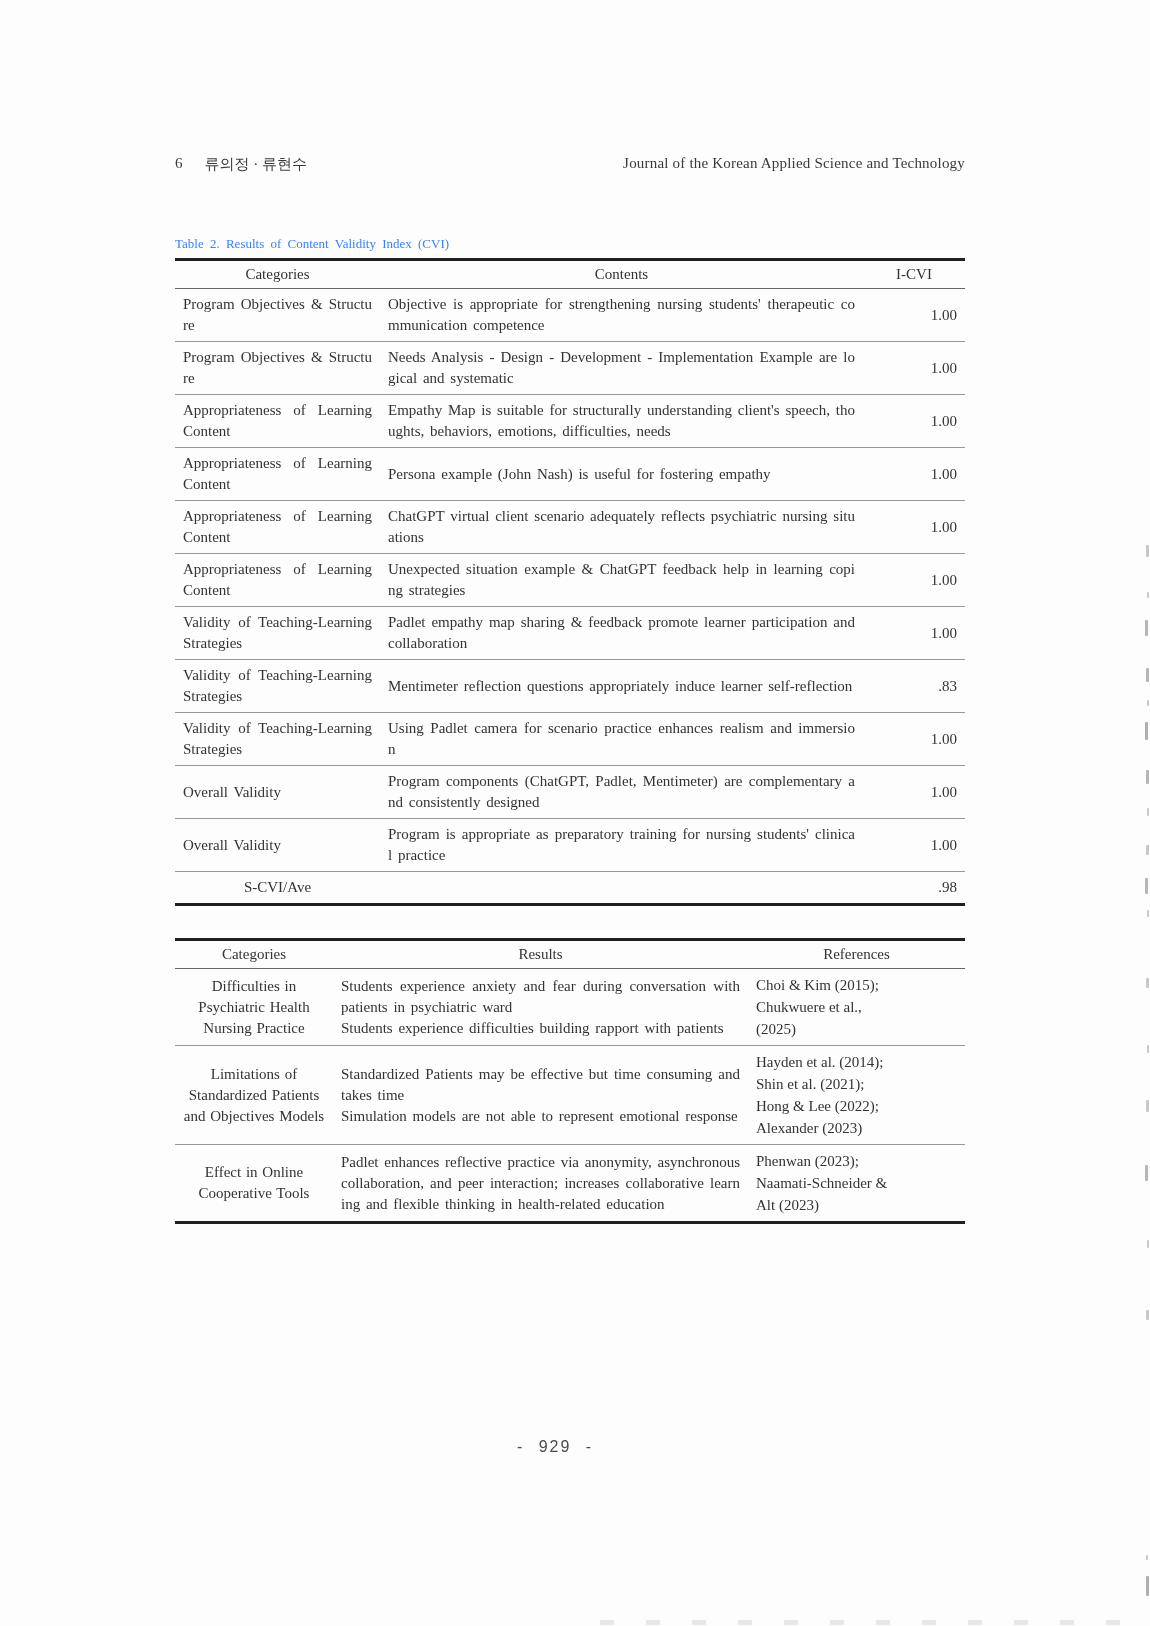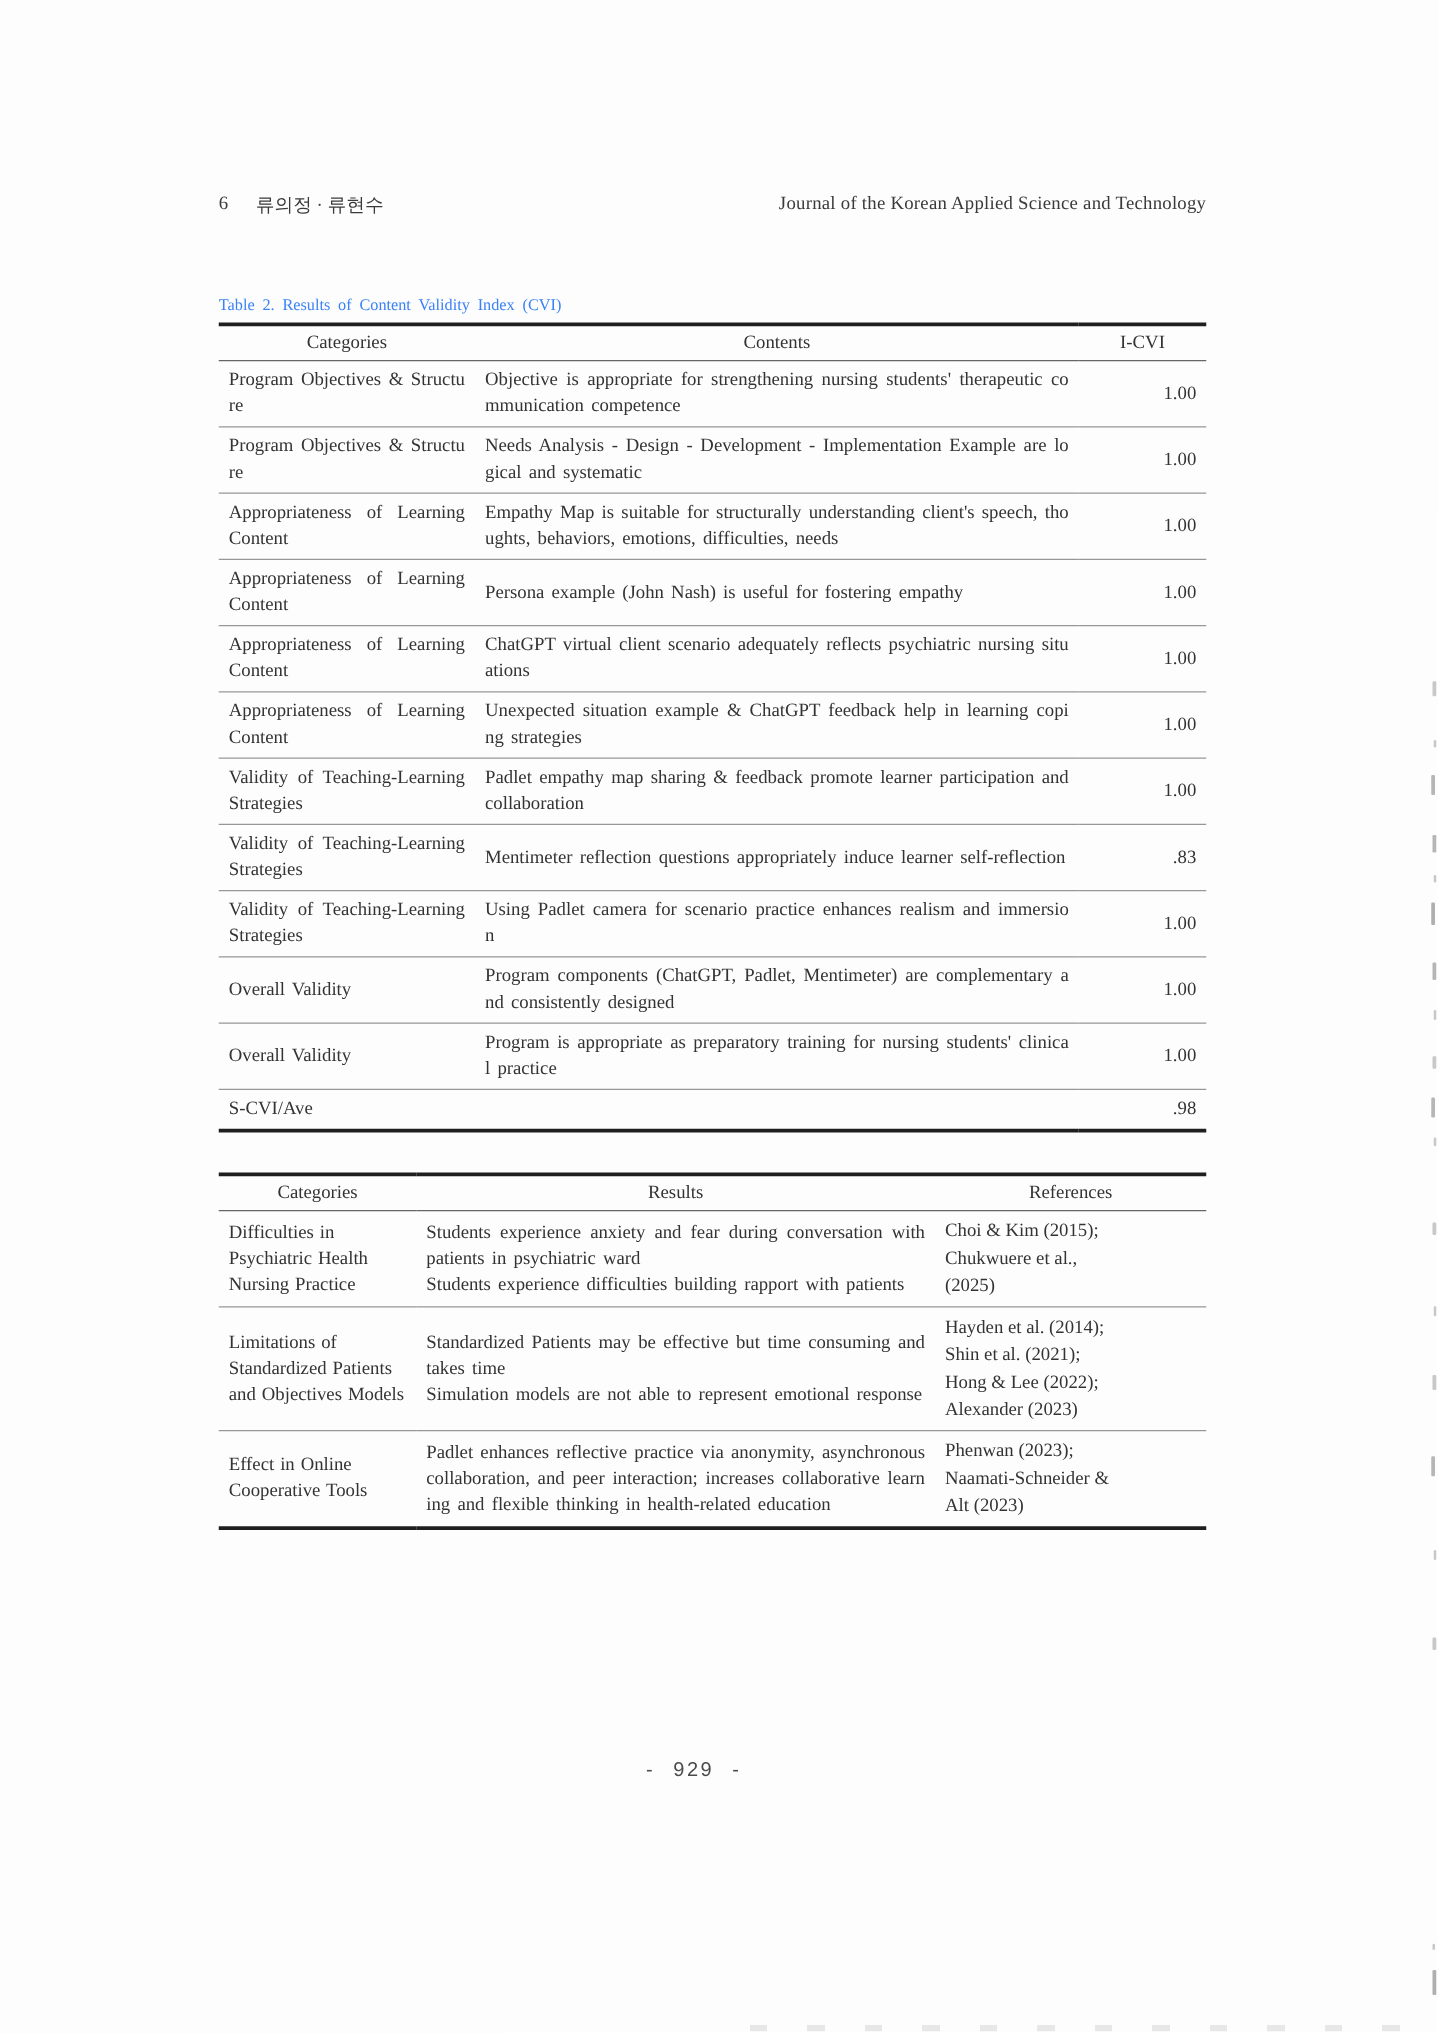--- a/index.html
+++ b/index.html
@@ -48,34 +48,34 @@
     padding: 3px 6px; color: #333;
   }
   table.paper tbody td {
     padding: 5px 8px; vertical-align: middle;
   }
   table.paper tbody tr + tr td { border-top: 1px solid #979797; }
   td.just {
     text-align: justify; word-break: break-all;
     word-spacing: 2px; white-space: pre-line;
   }
-  td.cat-plain { text-align: left; word-spacing: 1px; }
+  td.cat-plain { text-align: center; word-spacing: 1px; }
   td.val { text-align: right; }
   td.refs { text-align: left; white-space: pre-line; line-height: 22px; margin-left: 45px; }
   #table2 col.c1 { width: 205px; }
   #table2 col.c2 { width: 483px; }
   #table2 col.c3 { width: 102px; }
   #table3 col.c1 { width: 158px; }
   #table3 col.c2 { width: 415px; }
   #table3 col.c3 { width: 217px; }
   tr.summary td { padding: 6px 8px; }
 
   
   .footer {
-    position: absolute; left: 175px; top: 1408px; width: 760px;
+    position: absolute; left: 175px; top: 1438px; width: 760px;
     text-align: center; font-size: 16px; color: #4a4a4a;
     font-family: "Liberation Sans", "DejaVu Sans", sans-serif;
     letter-spacing: 2px; word-spacing: 8px;
   }
 
   
   .artifact { position: absolute; background: #707070; opacity: 0.38; border-radius: 1px; }
   .bottom-smudge {
     position: absolute; left: 600px; top: 1620px; width: 550px; height: 5px;
     background: repeating-linear-gradient(90deg, #9a9a9a 0 14px, transparent 14px 46px);

